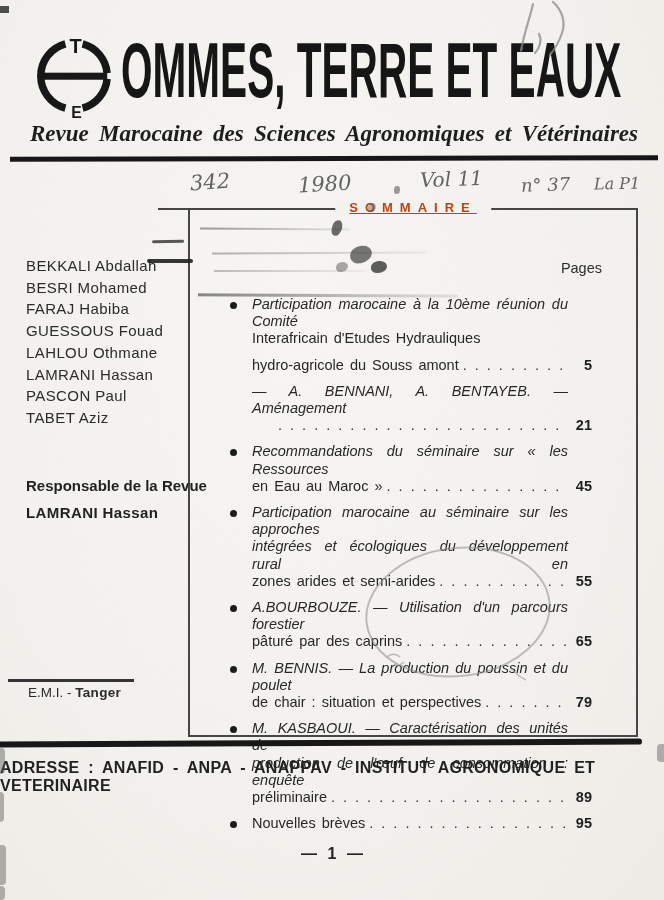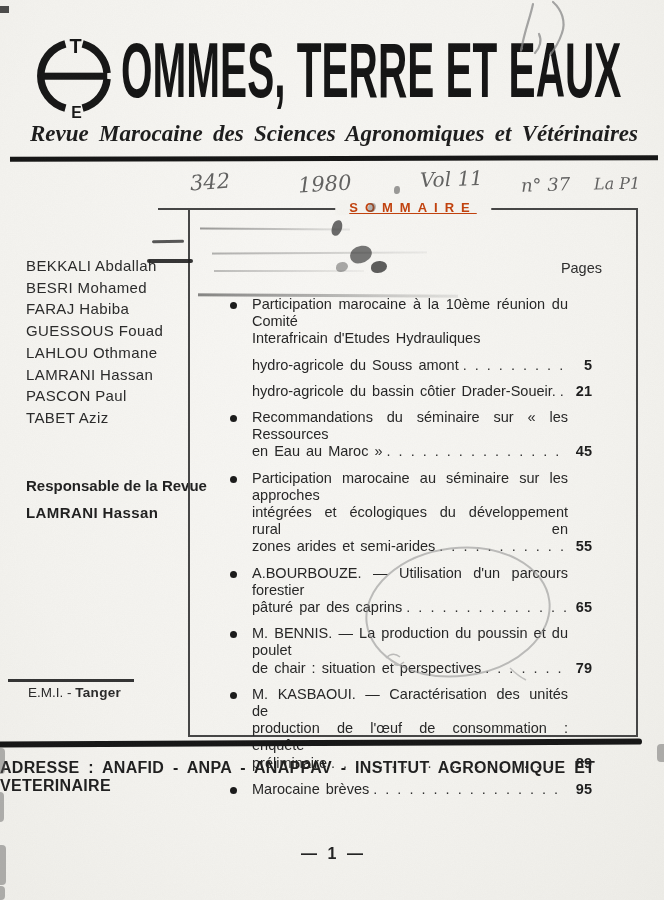--- a/index.html
+++ b/index.html
@@ -50,21 +50,21 @@
     background:#f5f4f0;padding:0 14px;font-size:13px;font-weight:bold;letter-spacing:7px;
     color:#c2410c;white-space:nowrap;text-decoration:underline;
   }
   .pages-label{position:absolute;right:34px;top:50px;font-size:14.5px;color:#2d2d2d;}
   .toc{position:absolute;left:40px;right:44px;top:86px;}
   .toc-entry{display:flex;margin-bottom:9px;font-size:14.5px;line-height:17.2px;color:#262626;}
   .toc-entry .bullet{width:22px;flex:none;}
   .toc-entry .dot{display:inline-block;width:7px;height:7px;border-radius:50%;background:#1a1a1a;margin-top:5px;}
   .toc-text{flex:1;min-width:0;}
   .toc-line{word-spacing:2px;}
-  .toc-line.full{text-align:justify;text-align-last:justify;padding-right:24px;}
+  .toc-line.full{text-align:justify;text-align-last:justify;padding-right:24px;font-style:italic;}
   .toc-entry.sub .toc-line:not(:first-child){padding-left:22px;}
   .toc-line.lastline{display:flex;align-items:baseline;}
   .lt{white-space:nowrap;}
   .leader{flex:1;overflow:hidden;white-space:nowrap;letter-spacing:1px;padding:0 4px;color:#2e2e2e;}
   .pg{flex:none;width:26px;text-align:right;font-weight:bold;color:#1c1c1c;}
 
   
   .addr{position:absolute;left:0;right:0;text-align:left;font-weight:bold;color:#1f1f1f;font-size:16px;letter-spacing:.3px;word-spacing:4px;}
   .addr1{top:759px;}
   .addr2{top:782px;}
@@ -155,22 +155,22 @@
             <div class="toc-line lastline">
               <span class="lt">hydro-agricole du Souss amont</span>
               <span class="leader">. . . . . . . . . . . . . . . . . . . . . . . . . . . . . . . . . . . . . . . . . .</span>
               <span class="pg">5</span>
             </div>
           </div>
         </div>
         <div class="toc-entry sub">
           <span class="bullet"></span>
           <div class="toc-text">
-            <div class="toc-line lastline">
-              <span class="lt">hydro-agricole du bassin côtier Drader-Soueir.</span>
+            <div class="toc-line full">— A. BENNANI, A. BENTAYEB. — Aménagement</div>
+            <div class="toc-line lastline">
               <span class="leader">. . . . . . . . . . . . . . . . . . . . . . . . . . . . . . . . . . . . . . . . . .</span>
               <span class="pg">21</span>
             </div>
           </div>
         </div>
         <div class="toc-entry main">
           <span class="bullet"><span class="dot"></span></span>
           <div class="toc-text">
             <div class="toc-line full">Recommandations du séminaire sur « les Ressources</div>
             <div class="toc-line lastline">
@@ -223,21 +223,21 @@
               <span class="lt">préliminaire</span>
               <span class="leader">. . . . . . . . . . . . . . . . . . . . . . . . . . . . . . . . . . . . . . . . . .</span>
               <span class="pg">89</span>
             </div>
           </div>
         </div>
         <div class="toc-entry main">
           <span class="bullet"><span class="dot"></span></span>
           <div class="toc-text">
             <div class="toc-line lastline">
-              <span class="lt">Marocaine brèves</span>
+              <span class="lt">Nouvelles brèves</span>
               <span class="leader">. . . . . . . . . . . . . . . . . . . . . . . . . . . . . . . . . . . . . . . . . .</span>
               <span class="pg">95</span>
             </div>
           </div>
         </div>
       </div>
   </div>
 
   <div class="rule-bottom"></div>
   <div class="addr addr1">ADRESSE : ANAFID - ANPA - ANAPPAV - INSTITUT AGRONOMIQUE ET VETERINAIRE</div>

